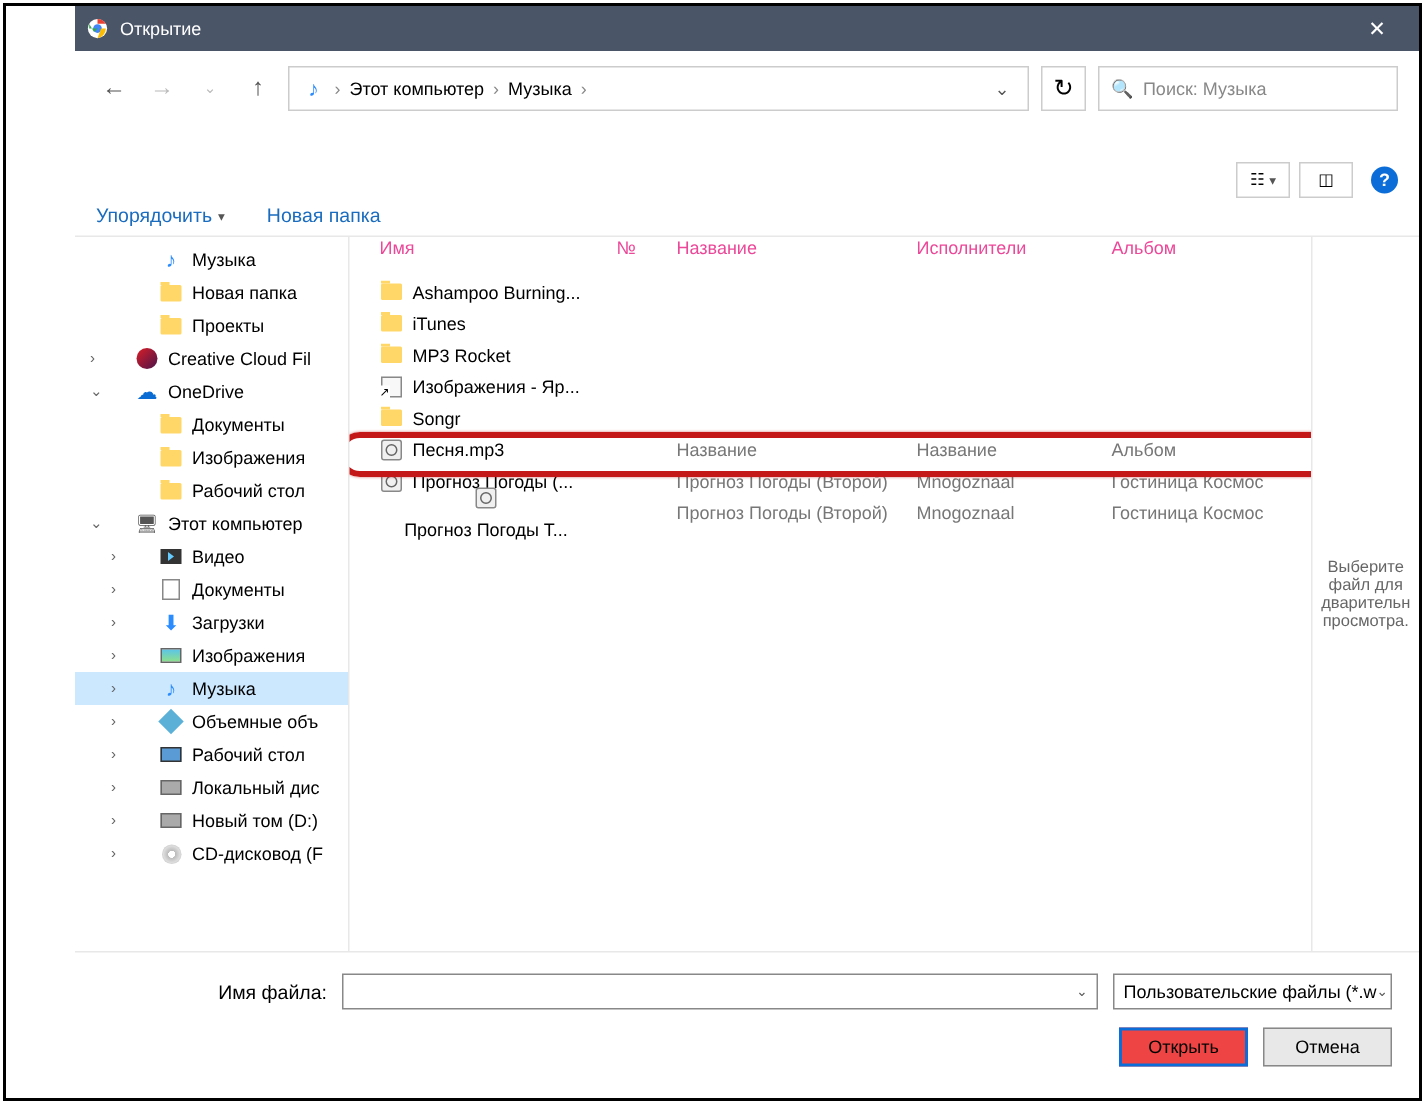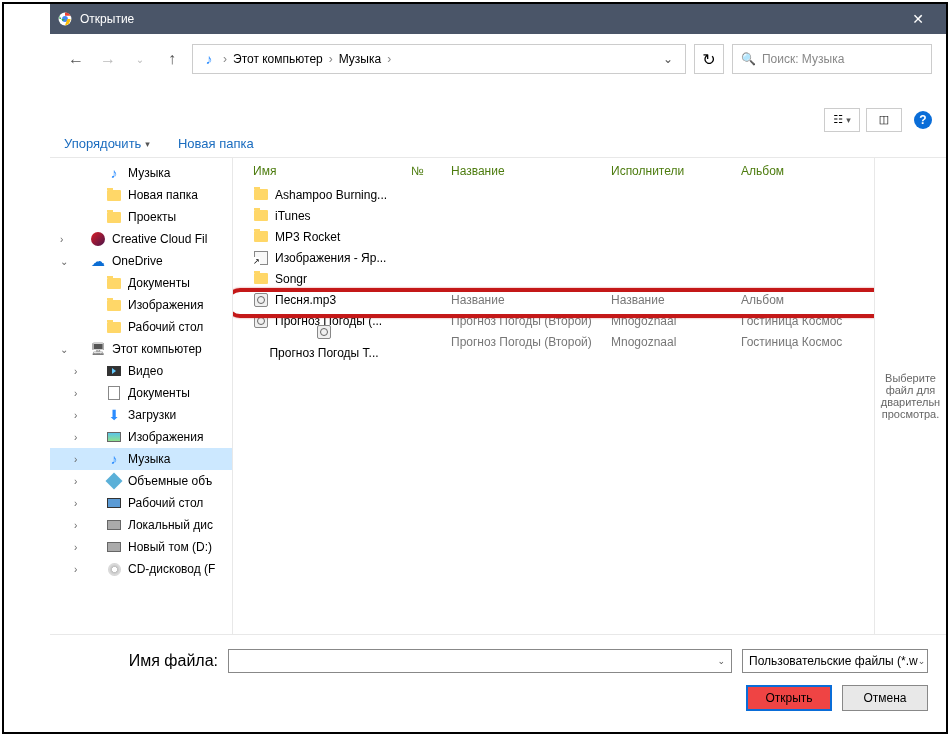--- a/index.html
+++ b/index.html
@@ -49,36 +49,36 @@
 .ico-dl { color: #2b8cff; font-size: 14px; }
 .ico-img { width: 14px; height: 10px; background: linear-gradient(#5bc5e8,#8de08d); border: 1px solid #666; }
 .ico-3d { width: 12px; height: 12px; background: #5bb0d8; transform: rotate(45deg); }
 .ico-desk { width: 14px; height: 10px; background: #5b9bd5; border: 1px solid #333; }
 .ico-cd { width: 13px; height: 13px; border-radius: 50%; background: radial-gradient(circle,#fff 25%,#bbb 26%,#ddd 60%,#aaa); }
 .ico-mp3 { width: 14px; height: 14px; border: 1px solid #888; border-radius: 2px; background: #f0f0f0; display:flex; align-items:center; justify-content:center; }
 .ico-mp3::after { content:''; width:6px; height:6px; border-radius:50%; border:1px solid #666; }
 .ico-shortcut { width: 14px; height: 14px; border: 1px solid #888; background: #f8f8f8; position: relative; }
 .ico-shortcut::after { content:'↗'; position:absolute; bottom:-2px; left:-2px; font-size:8px; background:#fff; }
 .file-pane { flex: 1; border-left: 1px solid #e8e8e8; position: relative; overflow: hidden; }
-.col-headers { display: flex; font-size: 12px; color: #4d7c0f; height: 26px; align-items: center; border-bottom: 1px solid transparent; }
+.col-headers { display: flex; font-size: 12px; color: #ec4899; height: 26px; align-items: flex-start; border-bottom: 1px solid transparent; }
 .col-headers .col { padding: 0 8px; }
 .col-name { width: 170px; }
 .col-num { width: 40px; }
 .col-title { width: 160px; }
 .col-artist { width: 130px; }
 .col-album { width: 130px; }
 .file-row { display: flex; font-size: 12px; height: 21px; align-items: center; cursor: pointer; }
 .file-row .cell { padding: 0 8px; overflow: hidden; text-overflow: ellipsis; white-space: nowrap; }
 .file-row .cell.col-name { display: flex; align-items: center; gap: 6px; }
 .file-row .meta { color: #777; }
 .highlight-ring { position: absolute; border: 4px solid #c41818; border-radius: 18px; pointer-events: none; box-shadow: 0 0 2px rgba(196,24,24,0.6); }
 .preview-pane { width: 72px; border-left: 1px solid #e8e8e8; display: flex; align-items: center; justify-content: center; font-size: 11px; color: #666; text-align: center; padding: 8px 4px; }
 .bottom-area { border-top: 1px solid #e8e8e8; padding: 14px 18px; }
 .filename-row { display: flex; align-items: center; gap: 10px; margin-bottom: 12px; }
-.filename-row .lbl { font-size: 16px; width: 150px; text-align: right; }
+.filename-row .lbl { font-size: 13px; width: 150px; text-align: right; }
 .filename-row select, .filename-row .combo { border: 1px solid #888; height: 24px; font-size: 12px; padding: 0 4px; background: #fff; }
 .filename-row .fn-input { flex: 1; }
 .filename-row .filter { width: 186px; overflow: hidden; text-overflow: ellipsis; white-space: nowrap; display: flex; align-items: center; justify-content: space-between; padding: 0 6px; }
 .button-row { display: flex; justify-content: flex-end; gap: 10px; }
 .button-row button { width: 86px; height: 26px; font-size: 12px; border: 1px solid #888; background: #e8e8e8; cursor: pointer; }
 .button-row button.primary { border: 2px solid #0a6dd8; background: #ef4444; }
 .dd-caret { font-size: 9px; color: #555; }
 </style>
 </head>
 <body>

